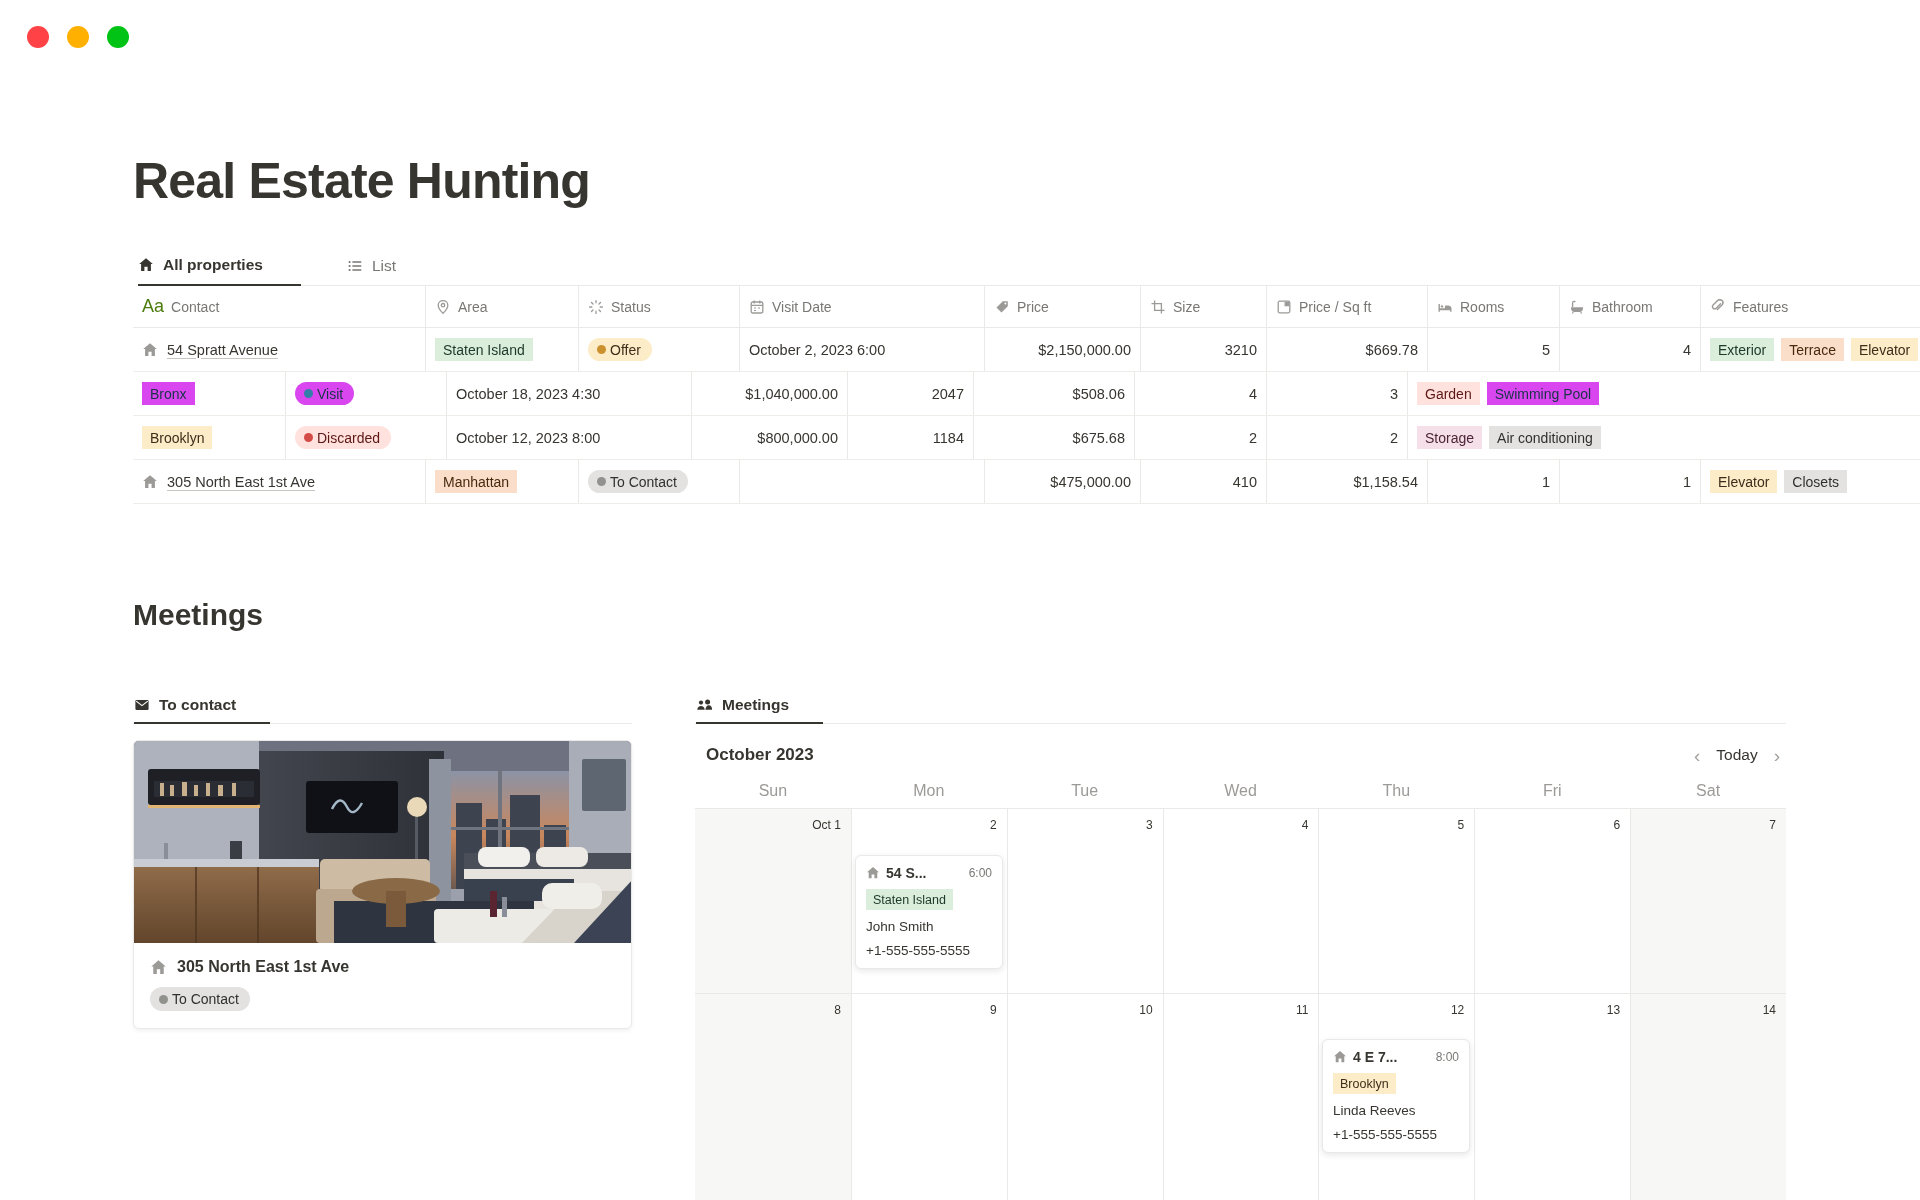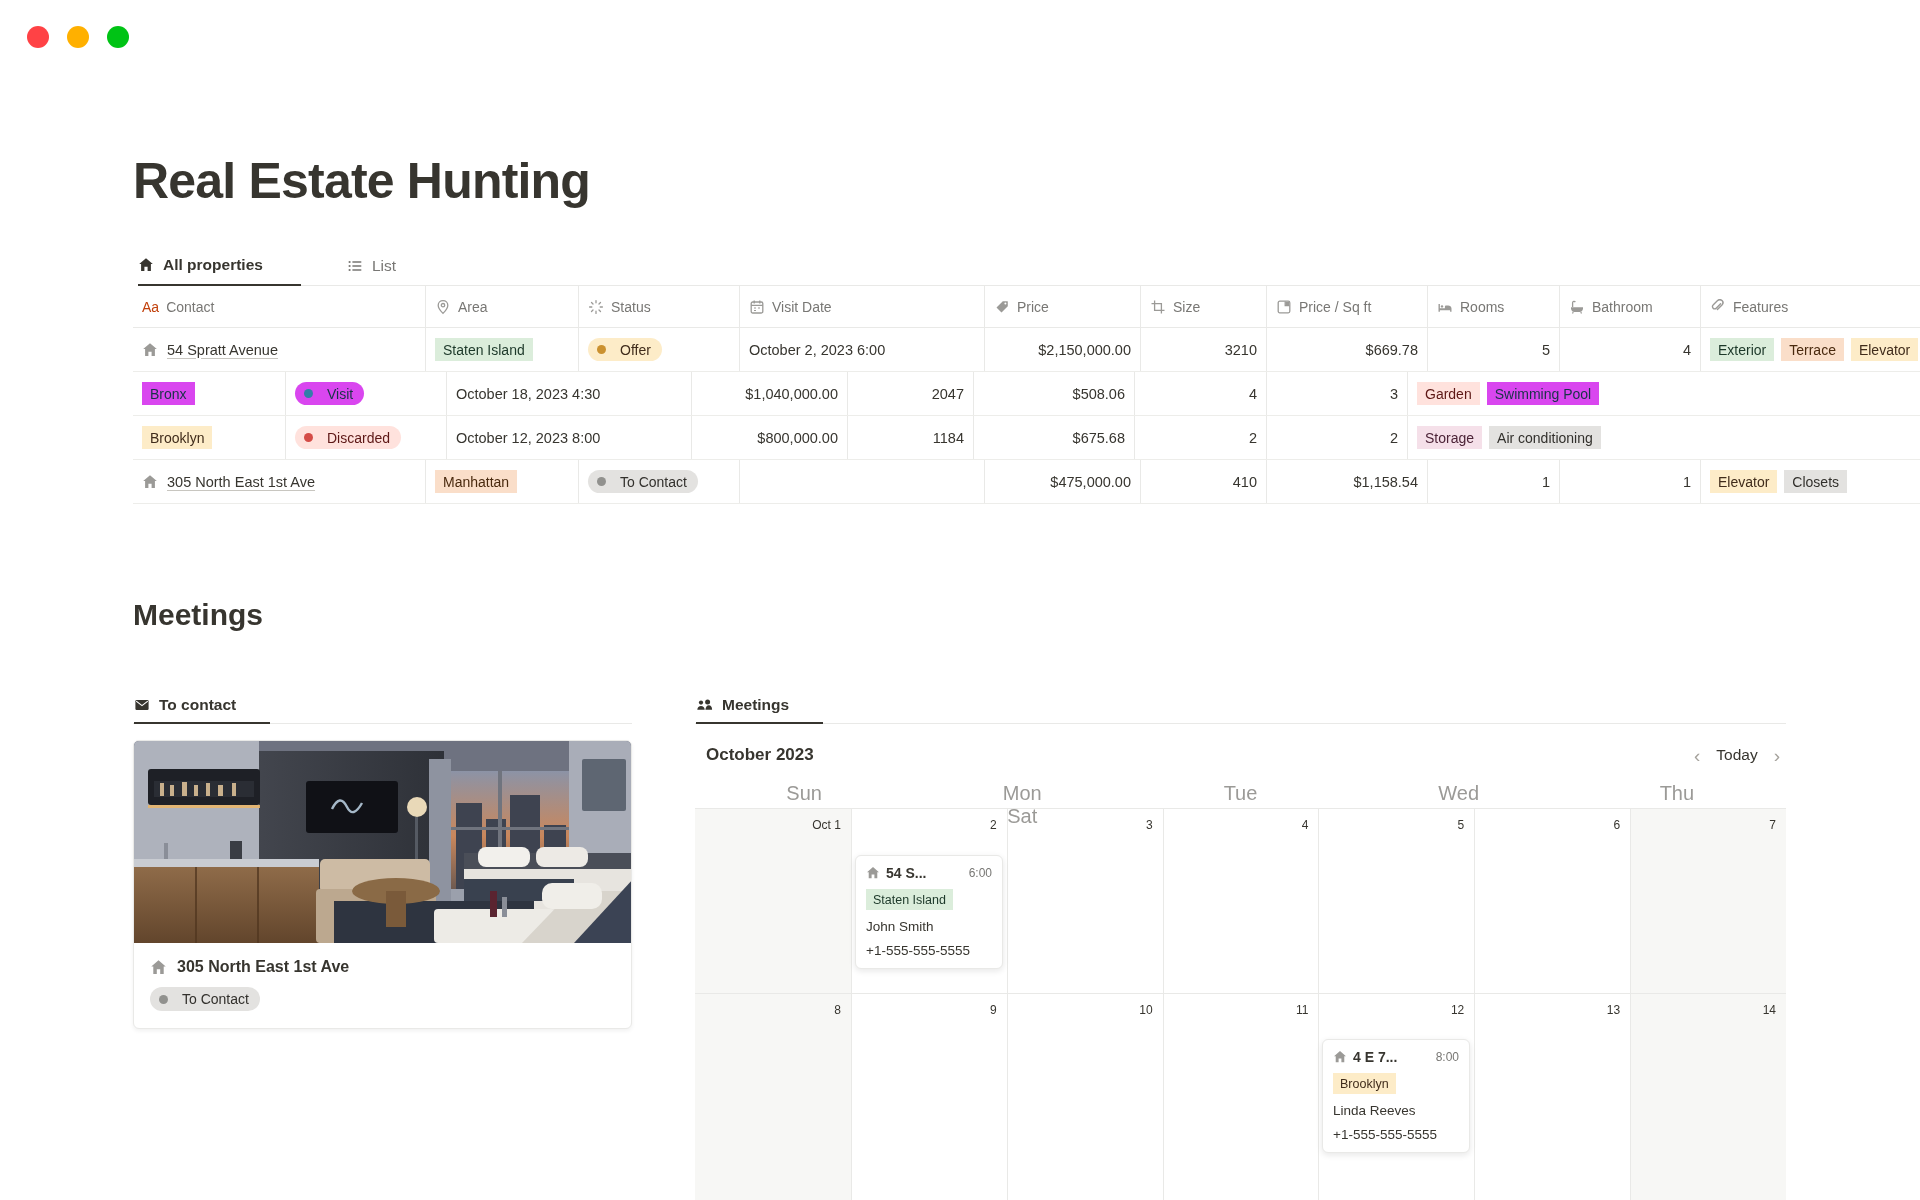--- a/index.html
+++ b/index.html
@@ -24,25 +24,25 @@
   .trow { display:flex; height:44px; border-bottom:1px solid #EDEDEA; }
   .trow.head { height:42px; color:#787774; border-bottom:1px solid #E9E9E7; }
   .cell { display:flex; align-items:center; padding:0 9px; border-right:1px solid #E9E9E7; height:100%; font-size:14.5px; overflow:hidden; }
   .head .cell { font-size:14px; gap:7px; }
   .c0{width:293px}.c1{width:153px}.c2{width:161px}.c3{width:245px}.c4{width:156px}
   .c5{width:126px}.c6{width:161px}.c7{width:132px}.c8{width:141px}.c9{width:400px;border-right:none}
   .num { justify-content:flex-end; }
   .addr { gap:9px; font-weight:500; }
   .addr .addr-text { text-decoration:underline; text-decoration-color:#C8C6C0; text-underline-offset:3px; white-space:nowrap; }
   .ico { flex:none; display:inline-flex; }
-  .aa-ico { font-size:14px; color:#c2410c; letter-spacing:0; }
+  .aa-ico { font-size:18px; color:#4d7c0f; letter-spacing:0; }
 
   
   .tag { display:inline-flex; align-items:center; height:23px; padding:0 8px; border-radius:0; font-size:14px; white-space:nowrap; flex:none; }
-  .pill { border-radius:12px; padding:0 11px 0 9px; gap:14px; }
+  .pill { border-radius:12px; padding:0 11px 0 9px; gap:4px; }
   .dot { width:9px; height:9px; border-radius:50%; flex:none; }
   .c-green { background:#DBEDDB; color:#1C3829; } .c-blue { background:#d946ef; color:#183347; }
   .c-yellow { background:#FDECC8; color:#402C1B; } .c-orange { background:#FADEC9; color:#49290E; }
   .c-red { background:#FFE2DD; color:#5D1715; } .c-gray { background:#E3E2E0; color:#32302C; }
   .c-pink { background:#F5E0E9; color:#4C2337; }
   .c-yellow .dot { background:#CB912F; } .c-blue .dot { background:#337EA9; }
   .c-red .dot { background:#D44C47; } .c-gray .dot { background:#91918E; }
   .features-wrap { gap:7px; }
 
   
@@ -60,21 +60,21 @@
   .card-body { padding:15px 16px 17px; }
   .card-addr { display:flex; align-items:center; gap:10px; font-size:16px; font-weight:600; margin-bottom:11px; }
   .card .tag { height:24px; font-size:14px; }
 
   
   .cal-header { display:flex; align-items:center; margin-top:17px; height:28px; padding:0 6px 0 11px; }
   .cal-month { font-size:17px; font-weight:700; }
   .cal-nav { margin-left:auto; display:flex; align-items:center; gap:16px; }
   .chev { color:#A5A29C; font-size:19px; line-height:1; cursor:default; }
   .today-btn { font-size:15.5px; color:#37352F; cursor:default; }
-  .day-names { display:grid; grid-template-columns:repeat(5,1fr); margin-top:13px; height:20px; color:#9B9A97; font-size:20px; text-align:center; }
+  .day-names { display:grid; grid-template-columns:repeat(7,1fr); margin-top:13px; height:20px; color:#9B9A97; font-size:16px; text-align:center; }
   .cal-grid { position:relative; margin-top:6px; border-top:1px solid #E9E9E7; display:grid; grid-template-columns:repeat(7,1fr); grid-template-rows:184px 212px; }
   .cal-cell { position:relative; }
   .cal-cell:not(:nth-child(7n+1)) { border-left:1px solid #E9E9E7; }
   .cal-cell.row2 { border-top:1px solid #E9E9E7; }
   .cal-cell.wknd { background:#F7F7F5; }
   .date-label { position:absolute; top:9px; right:10px; font-size:12px; color:#37352F; }
 
   
   .event { position:absolute; width:148px; background:#fff; border:1px solid #E9E9E7; border-radius:6px;
     box-shadow:0 2px 6px rgba(15,15,15,.10); padding:9px 10px 10px; cursor:default; }

